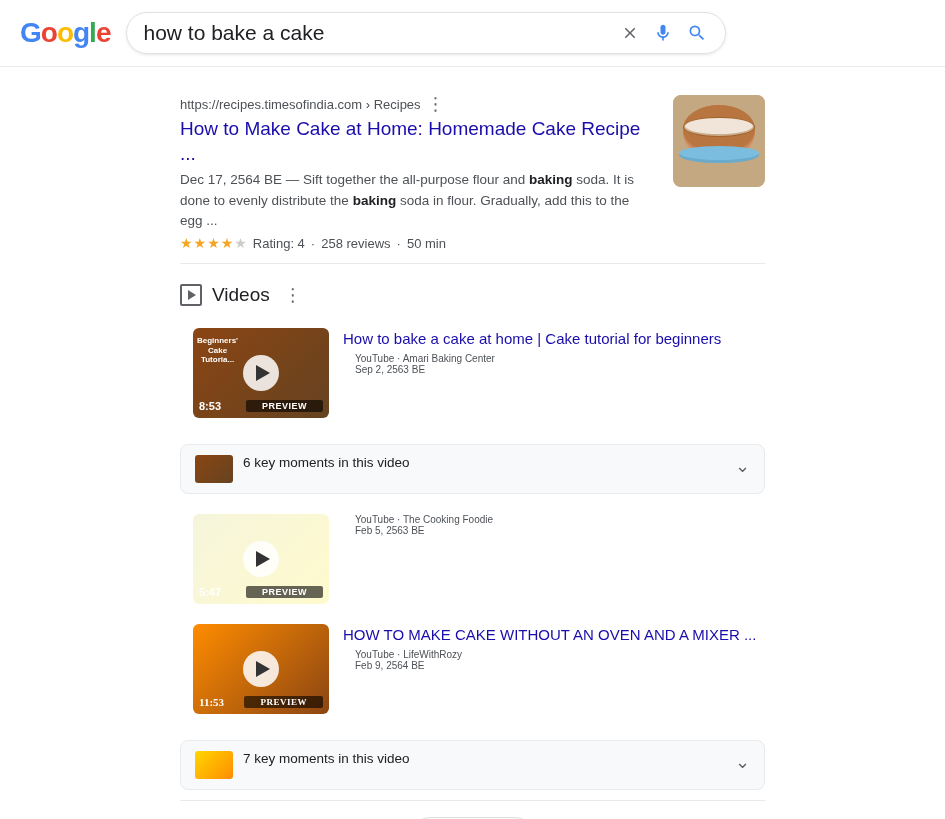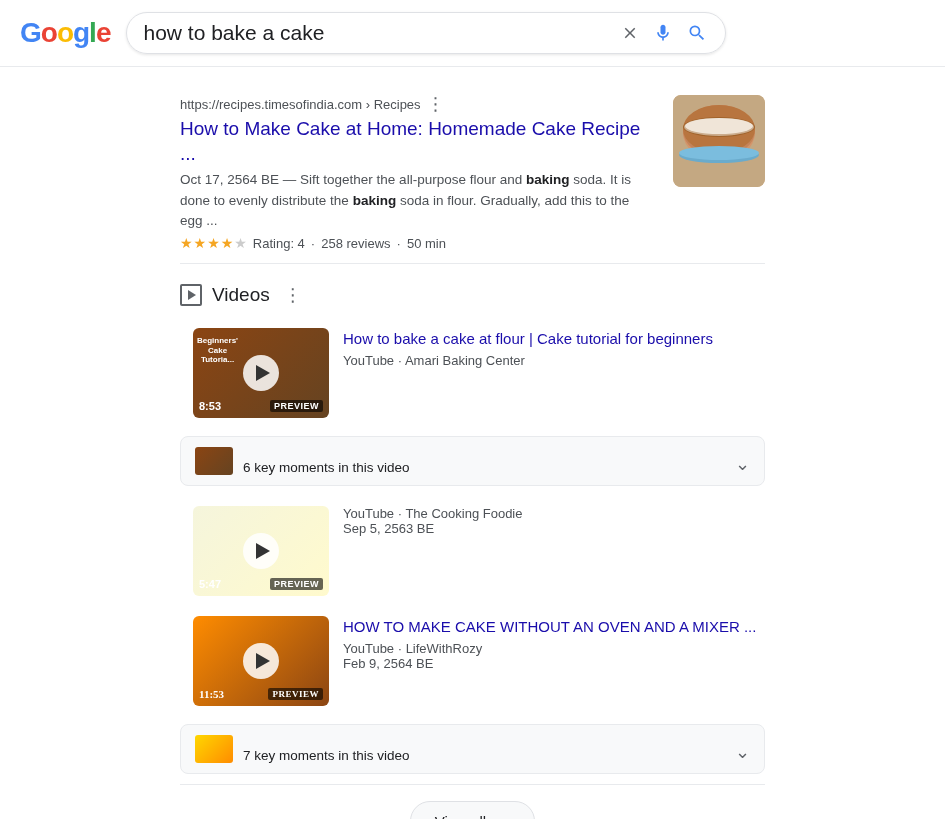--- a/index.html
+++ b/index.html
@@ -222,47 +222,48 @@
       font-weight: bold;
     }
     .preview-badge {
       position: absolute;
       bottom: 6px;
       right: 6px;
       background: rgba(0,0,0,0.6);
       color: #fff;
       font-size: 9px;
       font-weight: bold;
-      padding: 1px 4px;
+      padding: 1px 16px;
       border-radius: 2px;
       letter-spacing: 0.5px;
     }
     .video-text { flex: 1; }
     .video-title {
       font-size: 15px;
       color: #1a0dab;
       text-decoration: none;
       line-height: 1.4;
       display: block;
       margin-bottom: 4px;
     }
     .video-source {
-      font-size: 13px;
+      font-size: 10px;
       color: #4d5156;
+      margin-left: 12px;
     }
 
     
     .key-moments {
       display: flex;
-      align-items: flex-end;
+      align-items: flex-start;
       background: #f8f9fa;
       border: 1px solid #e8eaed;
       border-radius: 8px;
       padding: 10px 14px;
-      margin: 8px 0 10px 0;
+      margin: 16px 0 10px 0;
       cursor: pointer;
       gap: 10px;
     }
     .key-moments-thumb {
       width: 38px;
       height: 28px;
       border-radius: 3px;
       background: #333;
       flex-shrink: 0;
       overflow: hidden;
@@ -350,21 +351,21 @@
 <div class="main-content">
 
   <div class="search-result">
     <div class="result-text">
       <div class="result-url">
         <span>https://recipes.timesofindia.com › Recipes</span>
         <button class="more-btn" title="More options">⋮</button>
       </div>
       <a href="#" class="result-title">How to Make Cake at Home: Homemade Cake Recipe ...</a>
       <div class="result-snippet">
-        <span>Oct 17, 2564 BE — Sift together the all-purpose flour and</span>
+        <span>Dec 17, 2564 BE — Sift together the all-purpose flour and</span>
         <span class="bold">baking</span>
         <span>soda. It is done to evenly distribute the</span>
         <span class="bold">baking</span>
         <span>soda in flour. Gradually, add this to the egg ...</span>
       </div>
       <div class="result-meta">
         <div class="stars">
           <span class="star-filled">★</span>
           <span class="star-filled">★</span>
           <span class="star-filled">★</span>
@@ -408,23 +409,26 @@
   <div class="video-item">
     <div class="video-thumbnail video-bg-1">
       <span class="thumb-label">Beginners'<br>Cake<br>Tutoria...</span>
       <div class="video-play-btn">
         <div class="play-icon"></div>
       </div>
       <span class="video-duration">8:53</span>
       <span class="preview-badge">PREVIEW</span>
     </div>
     <div class="video-text">
-      <a href="#" class="video-title">How to bake a cake at flour | Cake tutorial for beginners</a>
+      <a href="#" class="video-title">How to bake a cake at home | Cake tutorial for beginners</a>
       <div class="video-source">
         <span>YouTube · Amari Baking Center</span>
+      </div>
+      <div class="video-source">
+        <span>Sep 2, 2563 BE</span>
       </div>
     </div>
   </div>
 
   <div class="key-moments">
     <div class="key-moments-thumb km-bg-1"></div>
     <span class="key-moments-text">6 key moments in this video</span>
     <span class="key-moments-chevron">⌄</span>
   </div>
 
@@ -434,21 +438,21 @@
         <div class="play-icon"></div>
       </div>
       <span class="video-duration">5:47</span>
       <span class="preview-badge">PREVIEW</span>
     </div>
     <div class="video-text">
       <div class="video-source">
         <span>YouTube · The Cooking Foodie</span>
       </div>
       <div class="video-source">
-        <span>Sep 5, 2563 BE</span>
+        <span>Feb 5, 2563 BE</span>
       </div>
     </div>
   </div>
 
   <div class="video-item">
     <div class="video-thumbnail video-bg-3">
       <div class="video-play-btn">
         <div class="play-icon"></div>
       </div>
       <span class="video-duration">11:53</span>

